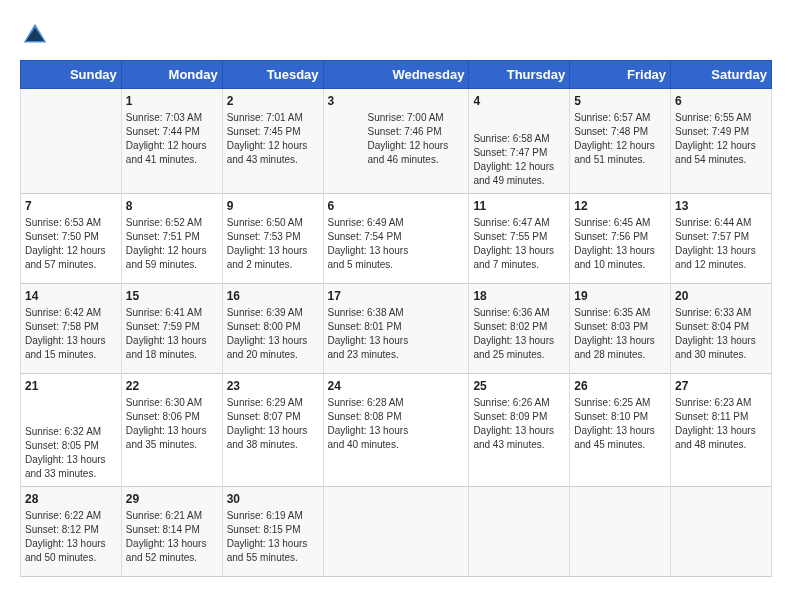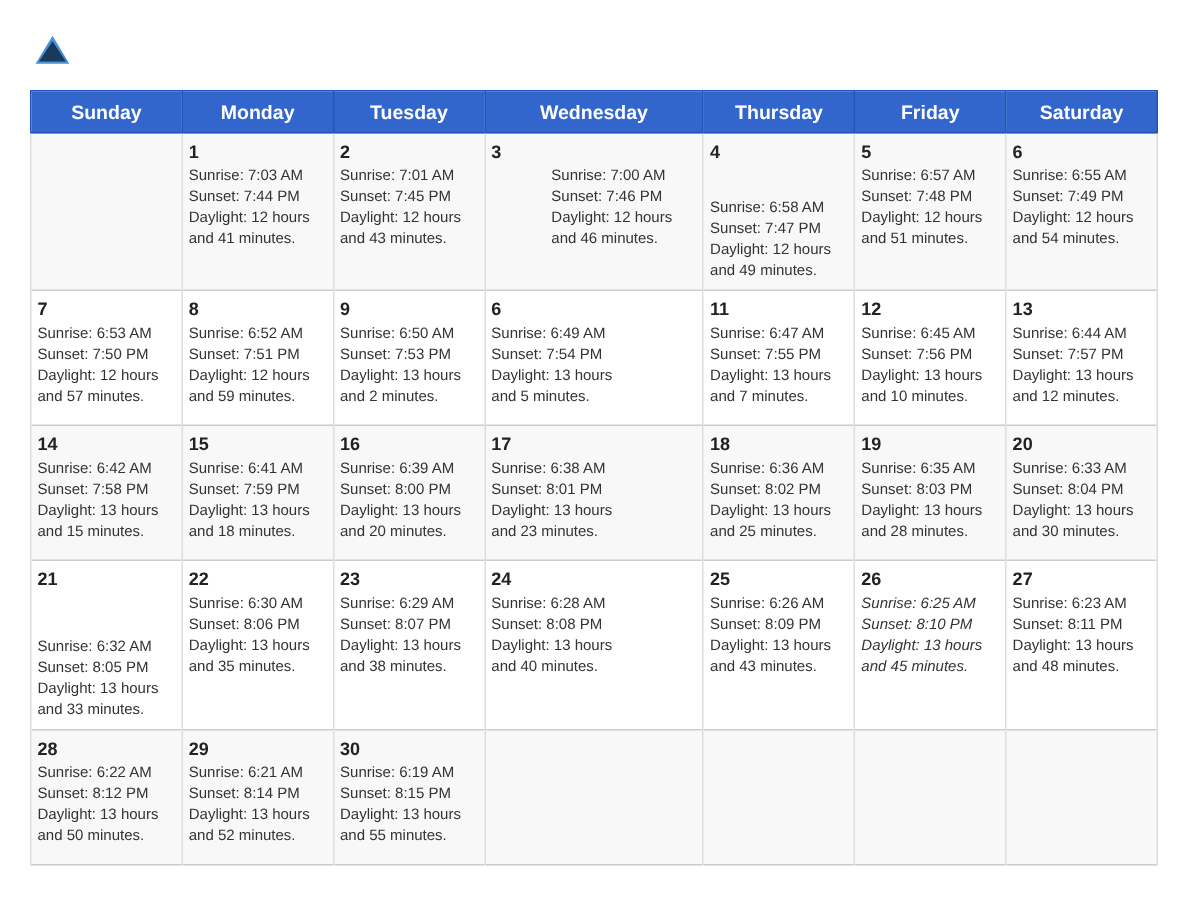--- a/index.html
+++ b/index.html
@@ -41,21 +41,21 @@
       width: 100%;
       border-collapse: collapse;
       font-size: 11px;
     }
     thead tr th {
       background-color: #3366cc;
       color: #fff;
       font-weight: bold;
       font-size: 13px;
       padding: 6px 4px;
-      text-align: center;
+      text-align: right;
       border: 1px solid #2255bb;
     }
     tbody tr {
       border-bottom: 1px solid #ccc;
     }
     tbody tr.week-row td {
       vertical-align: top;
       padding: 5px 4px;
       border-right: 1px solid #ddd;
       border-left: 1px solid #ddd;
@@ -290,21 +290,21 @@
         </td>
         <td>
           <div class="day-number">25</div>
           <div class="day-info" style="white-space: pre-line;">Sunrise: 6:26 AM
 Sunset: 8:09 PM
 Daylight: 13 hours
 and 43 minutes.</div>
         </td>
         <td>
           <div class="day-number">26</div>
-          <div class="day-info" style="white-space: pre-line; font-style: italic;">Sunrise: 6:25 AM
+          <div class="day-info" style="white-space: pre-line;">Sunrise: 6:25 AM
 Sunset: 8:10 PM
 Daylight: 13 hours
 and 45 minutes.</div>
         </td>
         <td>
           <div class="day-number">27</div>
           <div class="day-info" style="white-space: pre-line;">Sunrise: 6:23 AM
 Sunset: 8:11 PM
 Daylight: 13 hours
 and 48 minutes.</div>

